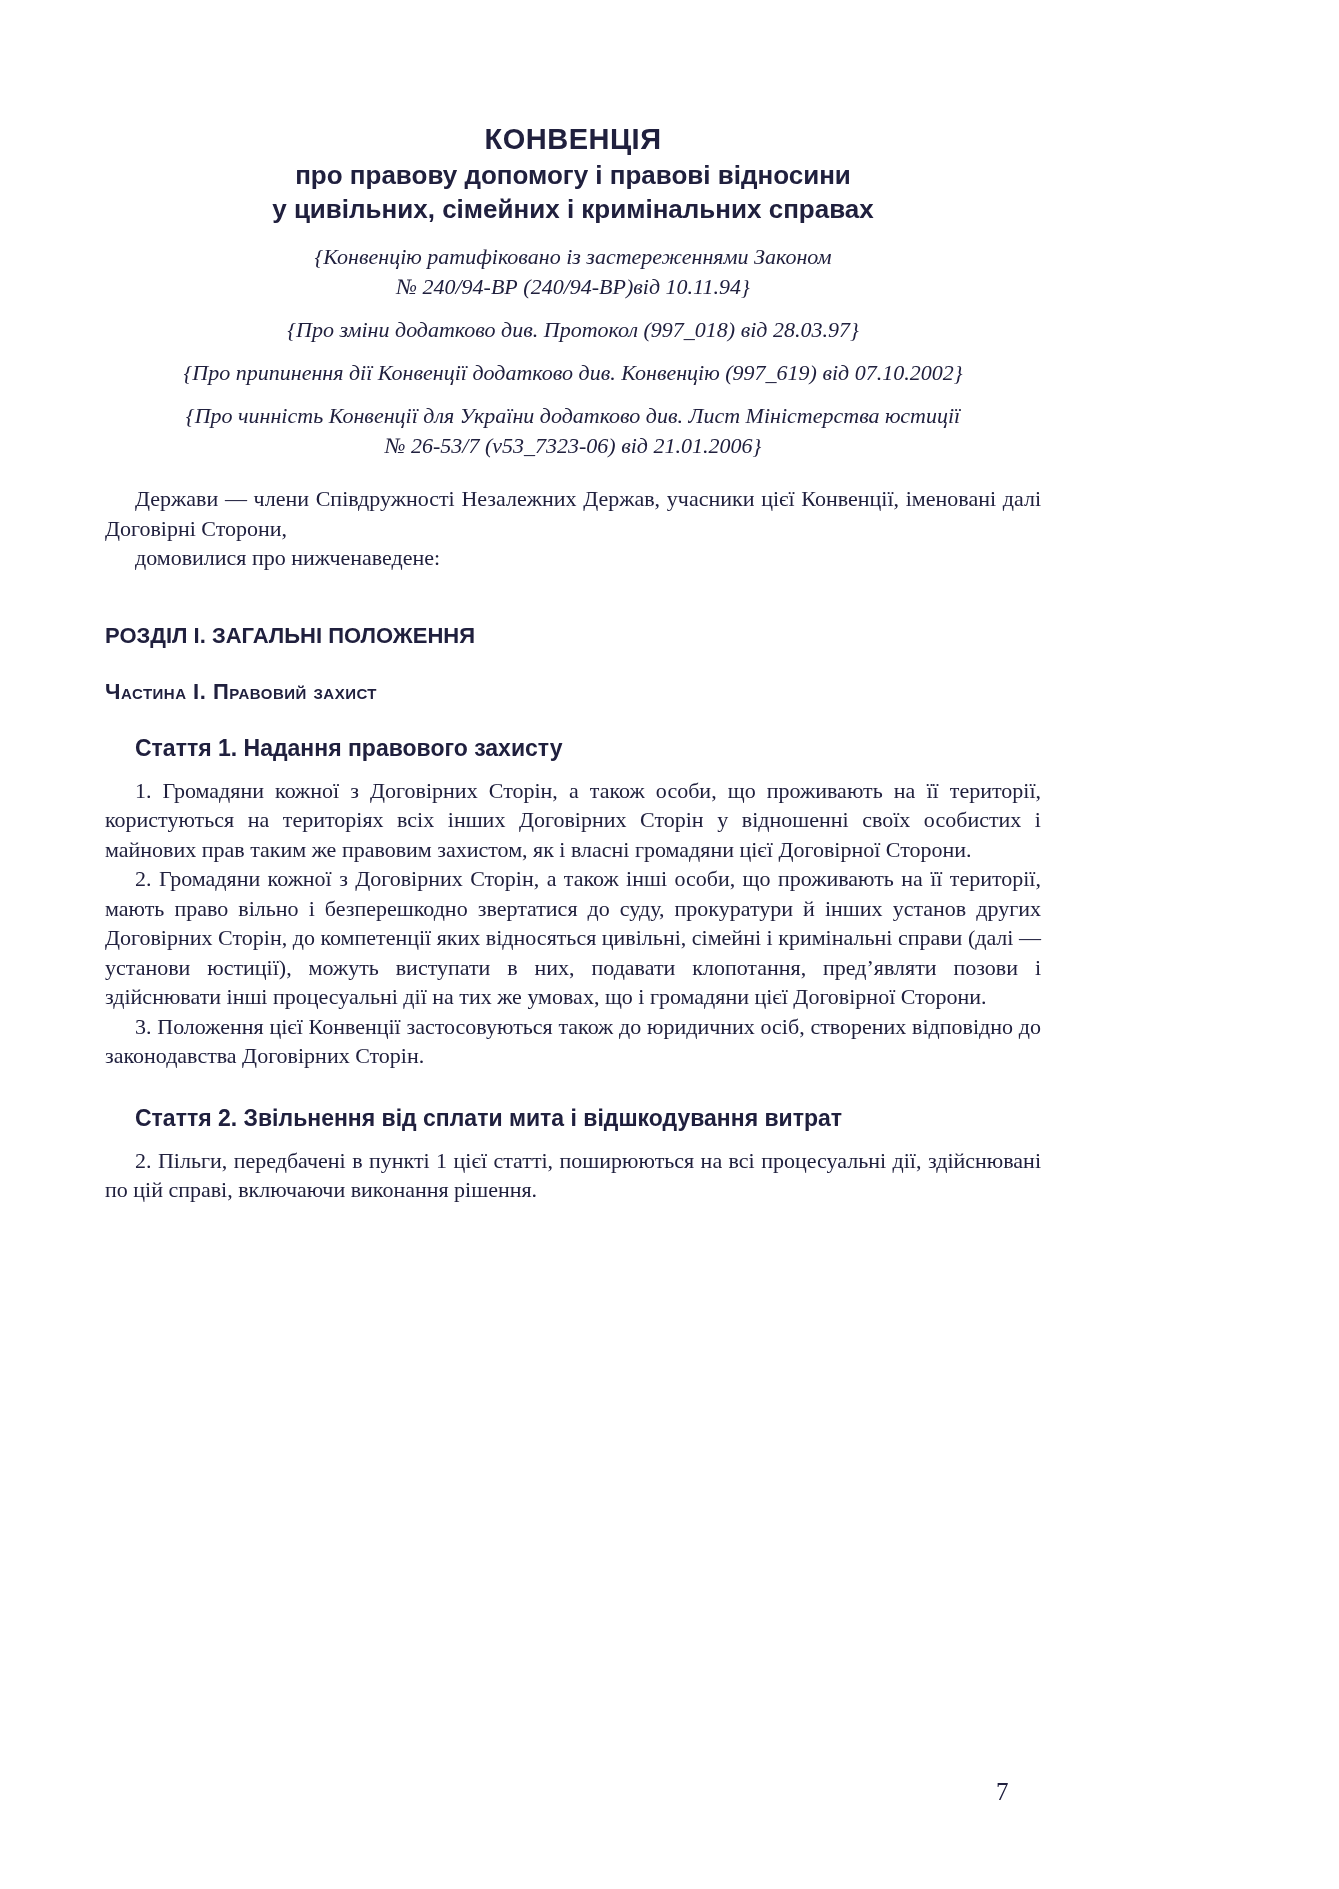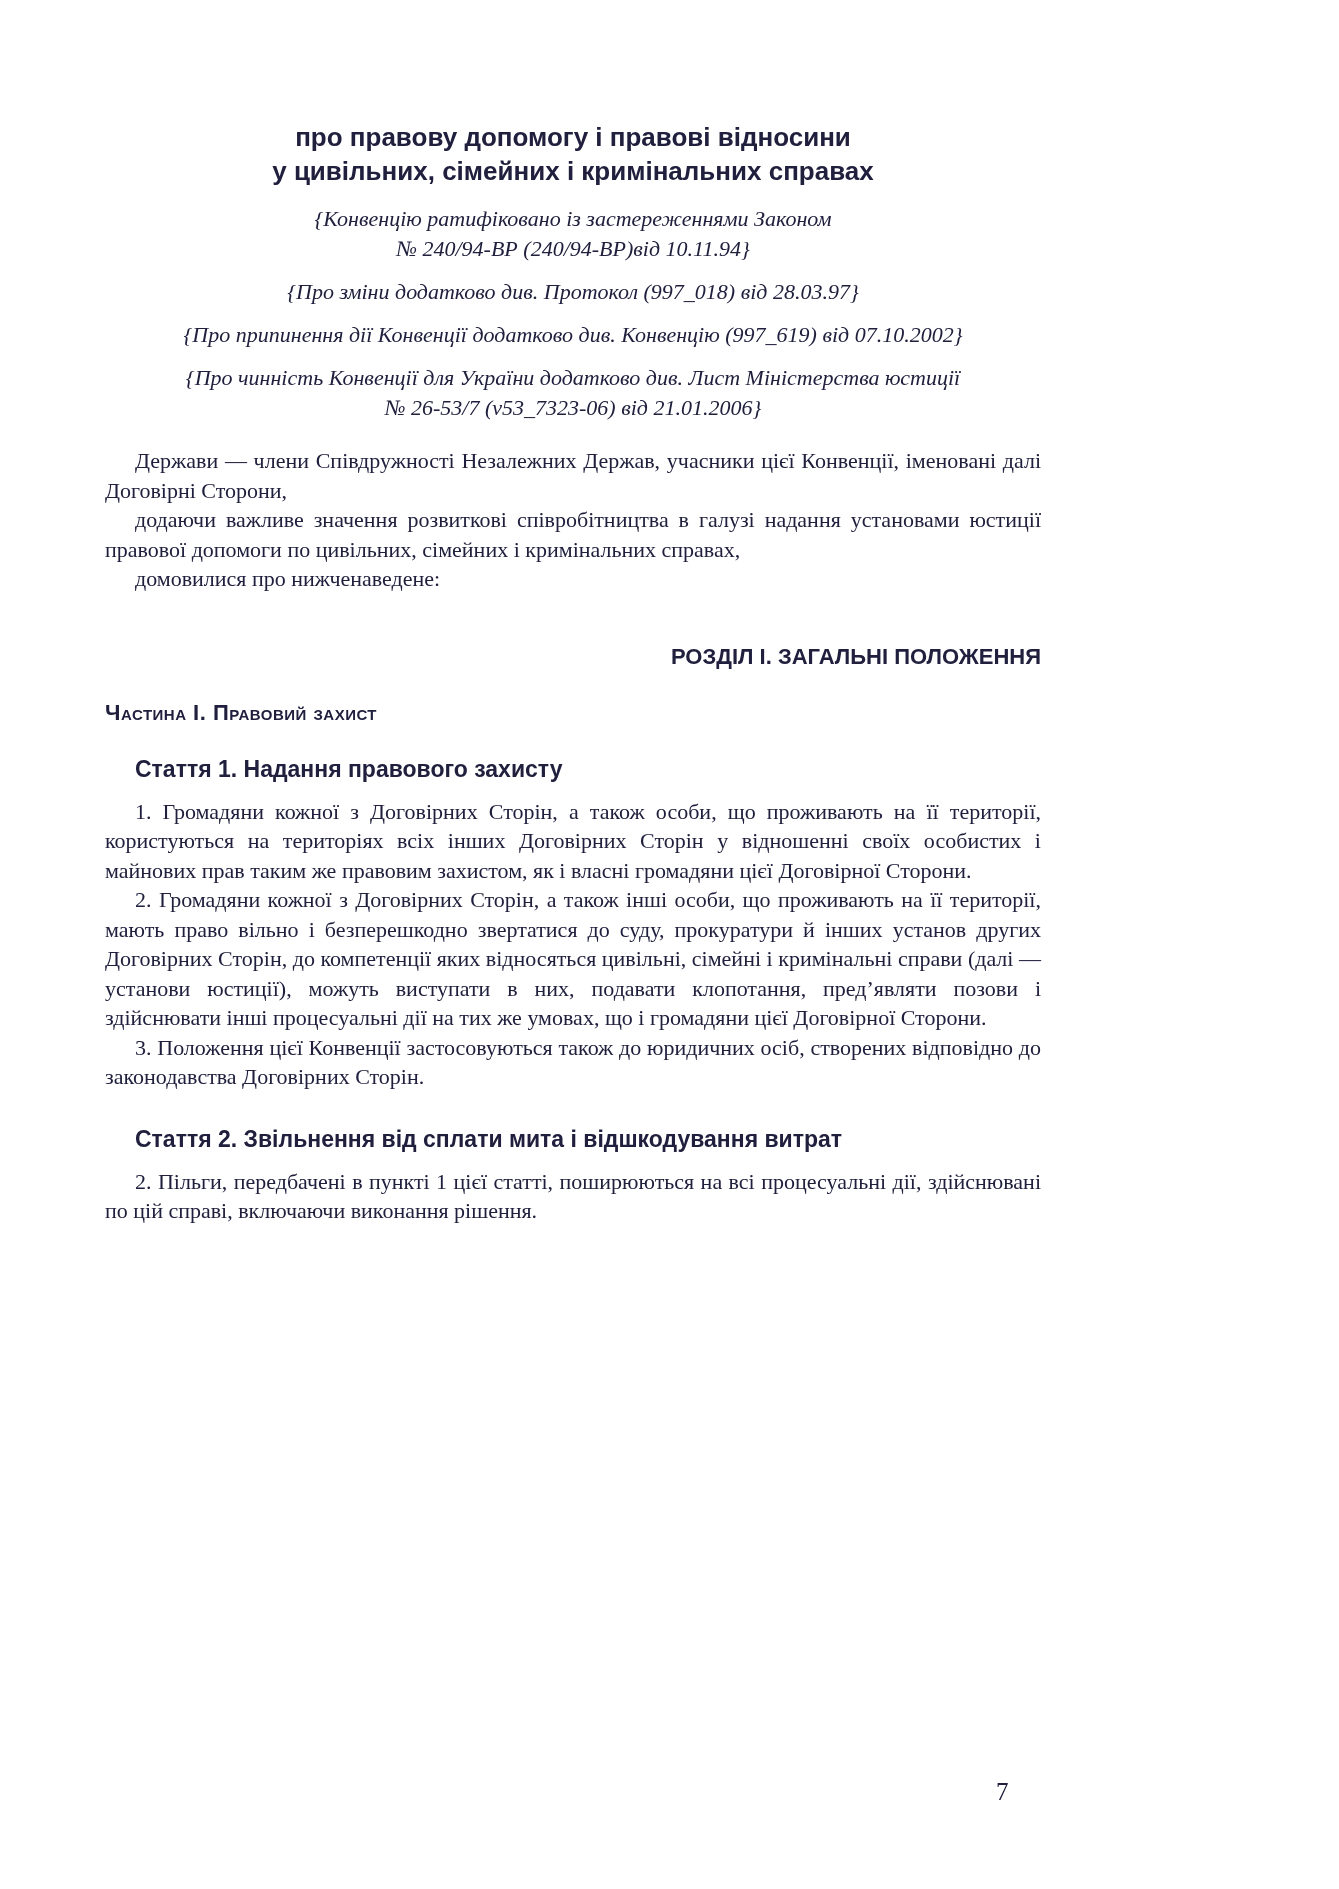--- a/index.html
+++ b/index.html
@@ -55,21 +55,21 @@
   .body-p {
     margin: 0;
     font-family: "Liberation Serif", serif;
     font-size: 22px;
     line-height: 29.5px;
     text-align: justify;
     text-indent: 30px;
   }
   .section-heading {
     margin: 50px 0 0 0;
-    text-align: right;
+    text-align: left;
     font-family: "Liberation Sans", sans-serif;
     font-size: 22px;
     font-weight: bold;
   }
   .part-heading {
     margin: 30px 0 0 0;
     font-family: "Liberation Sans", sans-serif;
     font-size: 22px;
     font-weight: bold;
     font-variant: small-caps;
@@ -94,36 +94,36 @@
     color: #20203e;
   }
 </style>
 </head>
 <body>
 
 <div class="page">
   <div class="content">
 
     <div class="title-block">
+      <div class="doc-title">КОНВЕНЦІЯ</div>
       <div class="doc-subtitle">про правову допомогу і правові відносини</div>
       <div class="doc-subtitle">у цивільних, сімейних і кримінальних справах</div>
     </div>
 
     <div class="notes">
       <p class="note">{Конвенцію ратифіковано із застереженнями Законом
 № 240/94-ВР (240/94-ВР)від 10.11.94}</p>
       <p class="note">{Про зміни додатково див. Протокол (997_018) від 28.03.97}</p>
       <p class="note">{Про припинення дії Конвенції додатково див. Конвенцію (997_619) від 07.10.2002}</p>
       <p class="note">{Про чинність Конвенції для України додатково див. Лист Міністерства юстиції
 № 26-53/7 (v53_7323-06) від 21.01.2006}</p>
     </div>
 
     <div class="preamble">
       <p class="body-p">Держави — члени Співдружності Незалежних Держав, учасники цієї Конвенції, іменовані далі Договірні Сторони,</p>
-      <p class="body-p">додаючи важливе значення розвиткові співробітництва в галузі надання установами юстиції правової допомоги по цивільних, сімейних і кримінальних справах,</p>
       <p class="body-p">домовилися про нижченаведене:</p>
     </div>
 
     <h2 class="section-heading">РОЗДІЛ I. ЗАГАЛЬНІ ПОЛОЖЕННЯ</h2>
     <h3 class="part-heading">Частина І. Правовий захист</h3>
 
     <div>
       <h4 class="article-heading">Стаття 1. Надання правового захисту</h4>
       <p class="body-p">1. Громадяни кожної з Договірних Сторін, а також особи, що проживають на її території, користуються на територіях всіх інших Договірних Сторін у відношенні своїх особистих і майнових прав таким же правовим захистом, як і власні громадяни цієї Договірної Сторони.</p>
       <p class="body-p">2. Громадяни кожної з Договірних Сторін, а також інші особи, що проживають на її території, мають право вільно і безперешкодно звертатися до суду, прокуратури й інших установ других Договірних Сторін, до компетенції яких відносяться цивільні, сімейні і кримінальні справи (далі — установи юстиції), можуть виступати в них, подавати клопотання, пред’являти позови і здійснювати інші процесуальні дії на тих же умовах, що і громадяни цієї Договірної Сторони.</p>

